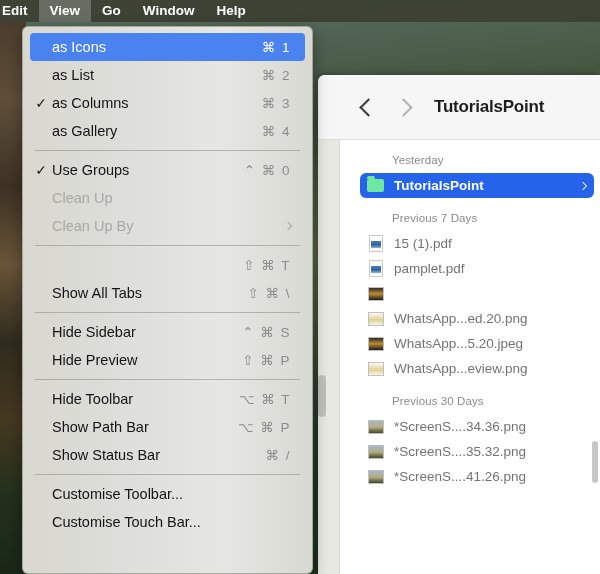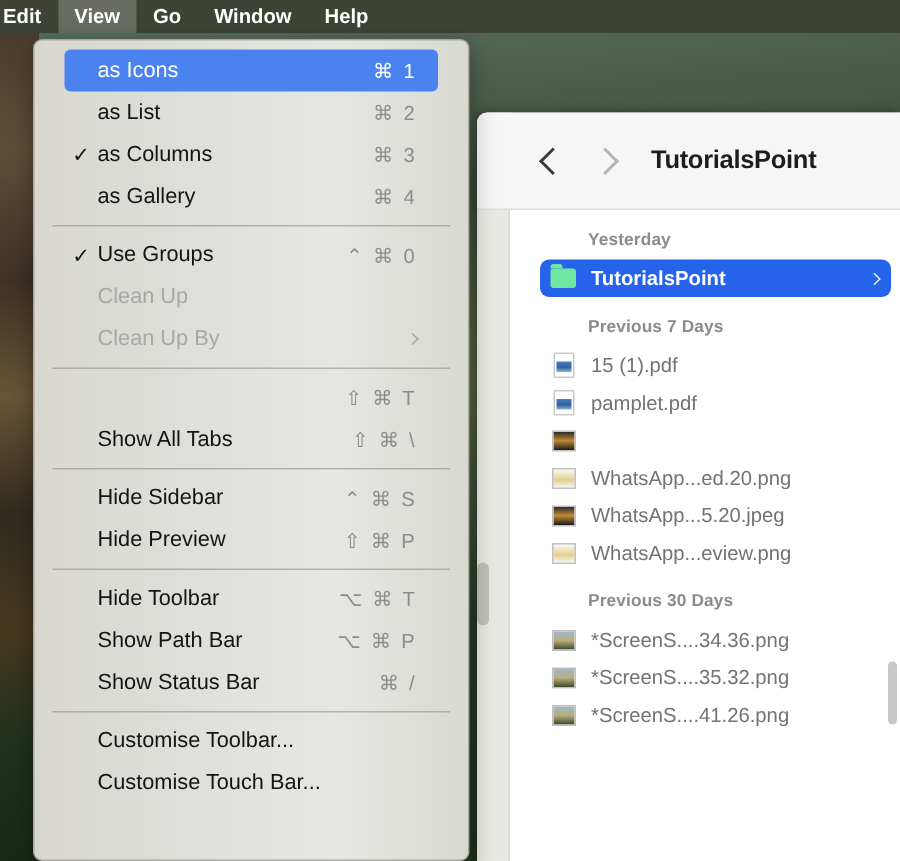--- a/index.html
+++ b/index.html
@@ -93,21 +93,21 @@
     font-size: 17px; font-weight: 700; color: #1d1d1d;
     margin-left: 24px; letter-spacing: -.2px;
   }
 
   #column {
     position: absolute; left: 22px; top: 65px; right: 0; bottom: 0;
     background: #ffffff;
     overflow: hidden;
   }
   .group-header {
-    font-size: 11.5px; font-weight: 700; color: #8b8b8b;
+    font-size: 11.5px; font-weight: 400; color: #8b8b8b;
     padding: 14px 0 7px 52px;
     letter-spacing: .1px;
   }
   .row {
     display: flex; align-items: center;
     height: 25px;
     padding: 0 8px 0 26px;
     position: relative;
   }
   .row .icon-slot {
@@ -190,21 +190,21 @@
     border-radius: 6px;
     box-shadow: 0 5px 16px rgba(0,0,0,.35);
     padding: 6px 0 0 0;
     overflow: hidden;
   }
   .mi {
     position: relative;
     height: 28px;
     display: flex; align-items: center;
     padding: 0 14px 0 0;
-    margin: 0 20px;
+    margin: 0 7px;
     border-radius: 4px;
   }
   .mi .check {
     width: 22px; flex: 0 0 22px;
     font-size: 14px; color: #141414; text-align: center;
     line-height: 28px;
   }
   .mi .mlabel {
     font-size: 14.5px; color: #141414;
     white-space: nowrap;

